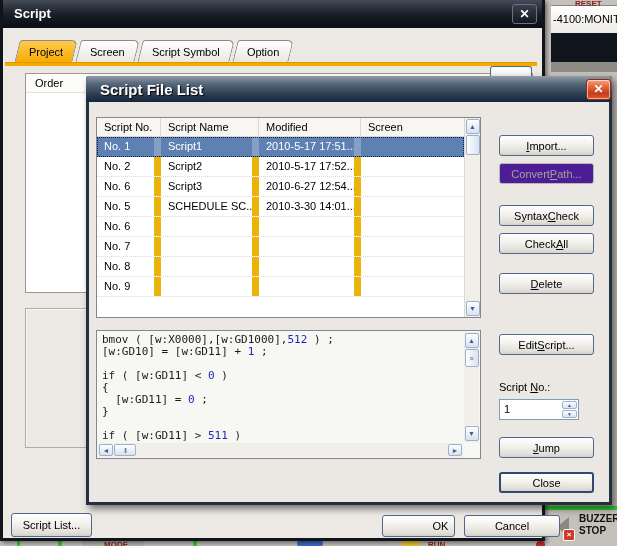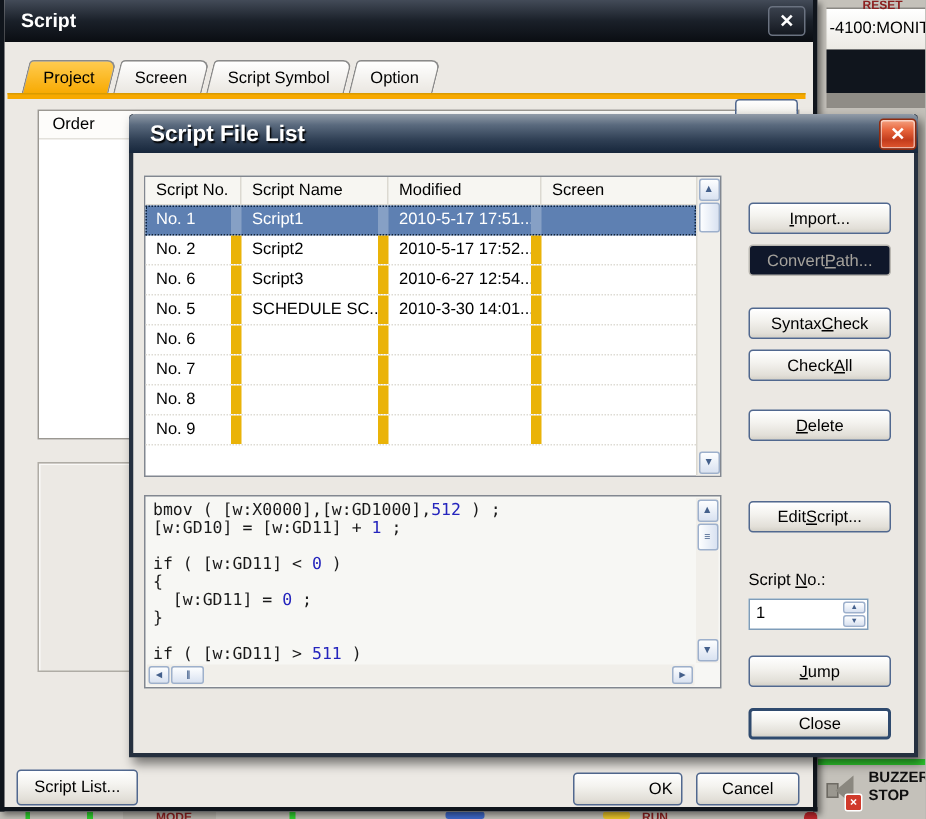--- a/index.html
+++ b/index.html
@@ -31,21 +31,21 @@
   .bg-bottom { position:absolute; left:0; top:541px; width:545px; height:5px; background:#C2BFB8; overflow:hidden; }
   .frag { position:absolute; top:0; height:5px; }
   .frag.txt { font-size:8px; font-weight:bold; color:#8B2020; height:10px; top:-1px; }
 
   
   .btn { display:flex; align-items:center; justify-content:center; text-align:center;
          background:linear-gradient(180deg,#FFFFFF 0%,#F4F3EF 40%,#E2DFD8 85%,#D4D1C8 100%);
          border:1px solid #51688F; border-radius:3px; font-size:11px; color:#000;
          box-shadow:inset 0 1px 0 #FFF; cursor:default; white-space:nowrap; }
   .btn.default { border:2px solid #2F4A6E; }
-  .btn.disabled { background:#0f172a; border:1px solid #BAB7B1; color:#A5A29C; box-shadow:none;justify-content:center; }
+  .btn.disabled { background:#4c1d95; border:1px solid #BAB7B1; color:#A5A29C; box-shadow:none;justify-content:center; }
   u { text-decoration:underline; }
 
   
   .script-dialog { position:absolute; left:0; top:0; width:545px; height:541px;
                    background:#ECE9E4; border:3px solid #10151C; border-top:none;
                    box-shadow:2px 2px 4px rgba(0,0,0,.45); }
   .sd-titlebar { position:absolute; left:0; top:0; right:0; height:28px;
                  background:linear-gradient(180deg,#434B58 0%,#1A2029 50%,#0A0D12 100%); }
   .sd-title { position:absolute; left:11px; top:6px; color:#FFF; font-weight:bold; font-size:13px; }
   .sd-close { position:absolute; top:4px; right:5px; width:25px; height:20px;
@@ -62,21 +62,21 @@
   .order-list { position:absolute; left:22px; top:73px; width:508px; height:220px;
                 background:#FFF; border:1px solid #9B9892; }
   .order-header { height:19px; border-bottom:1px solid #E3E1DB; padding-left:9px; line-height:18px; background:#FDFCFA; }
   .sd-groupbox { position:absolute; left:22px; top:308px; width:508px; height:140px;
                  border:1px solid #AFACA5; box-shadow:inset 1px 1px 0 #FAF9F7; }
   .sd-part-btn { position:absolute; left:487px; top:66px; width:42px; height:10px;
                  border:1px solid #51688F; border-bottom:none; border-radius:3px 3px 0 0;
                  background:linear-gradient(#FFFFFF,#EFEEE9); }
   .btn-scriptlist { position:absolute; left:8px; top:513px; width:81px; height:24px; }
   .btn-ok { position:absolute; left:379px; top:515px; width:73px; height:22px;padding-left:44px; }
-  .btn-cancel { position:absolute; left:461px; top:515px; width:69px; height:22px;text-align:right; }
+  .btn-cancel { position:absolute; left:461px; top:515px; width:96px; height:22px;text-align:right; }
 
   
   .fl-dialog { position:absolute; left:86px; top:76px; width:526px; height:429px;
                background:#EBE8E3; border:3px solid #25303F; border-top:none; border-radius:3px 3px 0 0;
                box-shadow:3px 4px 7px rgba(0,0,0,.5); }
   .fl-titlebar { position:absolute; left:-3px; top:0; width:526px; height:26px; border-radius:4px 4px 0 0;
                  background:linear-gradient(180deg,#929CA8 0%,#5A6A7E 28%,#2E3E53 68%,#16263B 100%); }
   .fl-title { position:absolute; left:14px; top:5px; color:#FFF; font-weight:bold; font-size:15px;
               text-shadow:1px 1px 1px #000; }
   .fl-close { position:absolute; top:3px; right:1px; width:25px; height:21px; border-radius:3px;

